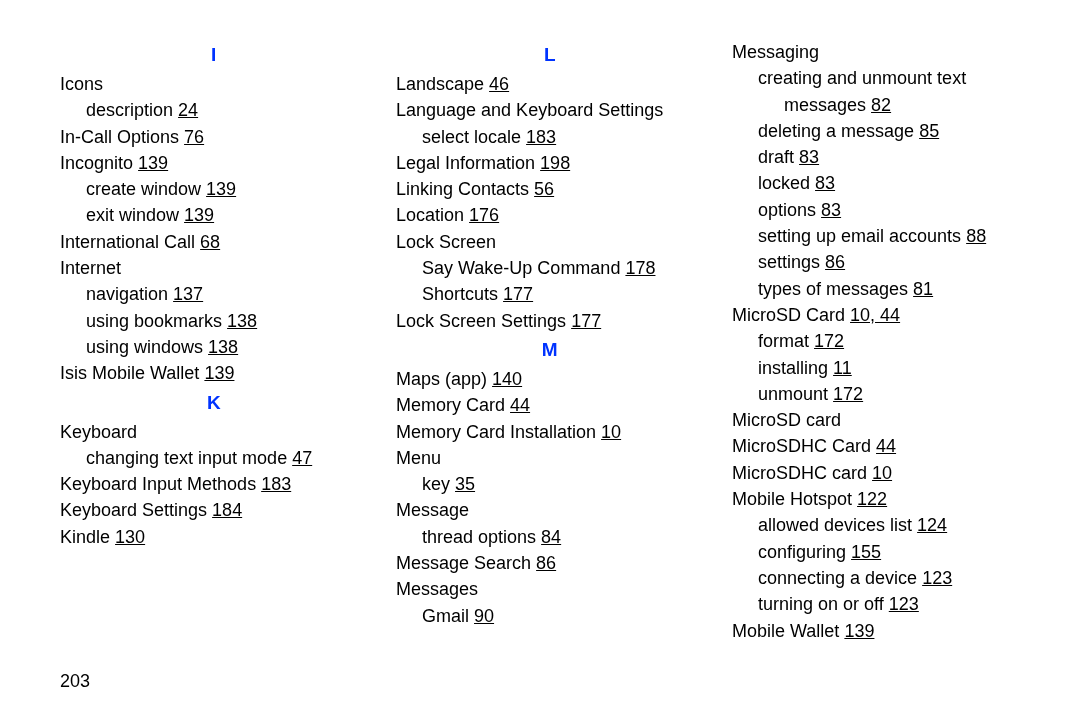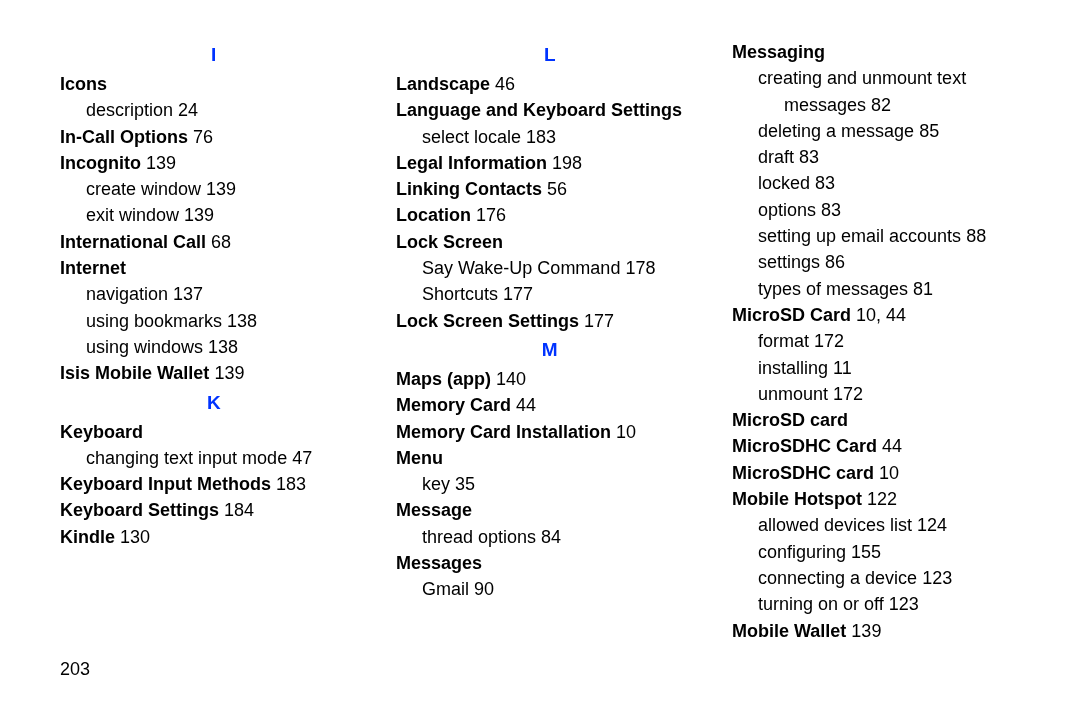--- a/index.html
+++ b/index.html
@@ -34,38 +34,39 @@
     font-weight: 700;
     font-size: 19px;
     margin: 6px 0 6px 0;
     letter-spacing: 0.5px;
   }
   .entry {
     line-height: 1.35;
     margin: 2px 0;
   }
   .topic {
-    font-weight: 700;
+    font-weight: 400;
     margin-top: 9px;
   }
   .sub {
     padding-left: 26px;
     font-weight: 400;
   }
   .subsub {
     padding-left: 52px;
     font-weight: 400;
   }
   .pg {
     font-weight: 400;
+    text-decoration: underline;
   }
   .pagenum {
     position: absolute;
     left: 60px;
-    bottom: 40px;
+    bottom: 28px;
     font-size: 18px;
   }
 </style>
 </head>
 <body>
 
 <div class="page">
   <div class="cols">
     <div class="col">
         <div class="letter">I</div>
@@ -101,20 +102,21 @@
         <div class="entry sub"><span>Shortcuts</span> <span class="pg">177</span></div>
         <div class="entry"><span class="topic">Lock Screen Settings</span> <span class="pg">177</span></div>
         <div class="letter">M</div>
         <div class="entry"><span class="topic">Maps (app)</span> <span class="pg">140</span></div>
         <div class="entry"><span class="topic">Memory Card</span> <span class="pg">44</span></div>
         <div class="entry"><span class="topic">Memory Card Installation</span> <span class="pg">10</span></div>
         <div class="entry"><span class="topic">Menu</span></div>
         <div class="entry sub"><span>key</span> <span class="pg">35</span></div>
         <div class="entry"><span class="topic">Message</span></div>
         <div class="entry sub"><span>thread options</span> <span class="pg">84</span></div>
+        <div class="entry"><span class="topic">Message Search</span> <span class="pg">86</span></div>
         <div class="entry"><span class="topic">Messages</span></div>
         <div class="entry sub"><span>Gmail</span> <span class="pg">90</span></div>
       </div>
     <div class="col">
         <div class="entry"><span class="topic">Messaging</span></div>
         <div class="entry sub"><span>creating and unmount text</span></div>
         <div class="entry subsub"><span>messages</span> <span class="pg">82</span></div>
         <div class="entry sub"><span>deleting a message</span> <span class="pg">85</span></div>
         <div class="entry sub"><span>draft</span> <span class="pg">83</span></div>
         <div class="entry sub"><span>locked</span> <span class="pg">83</span></div>

